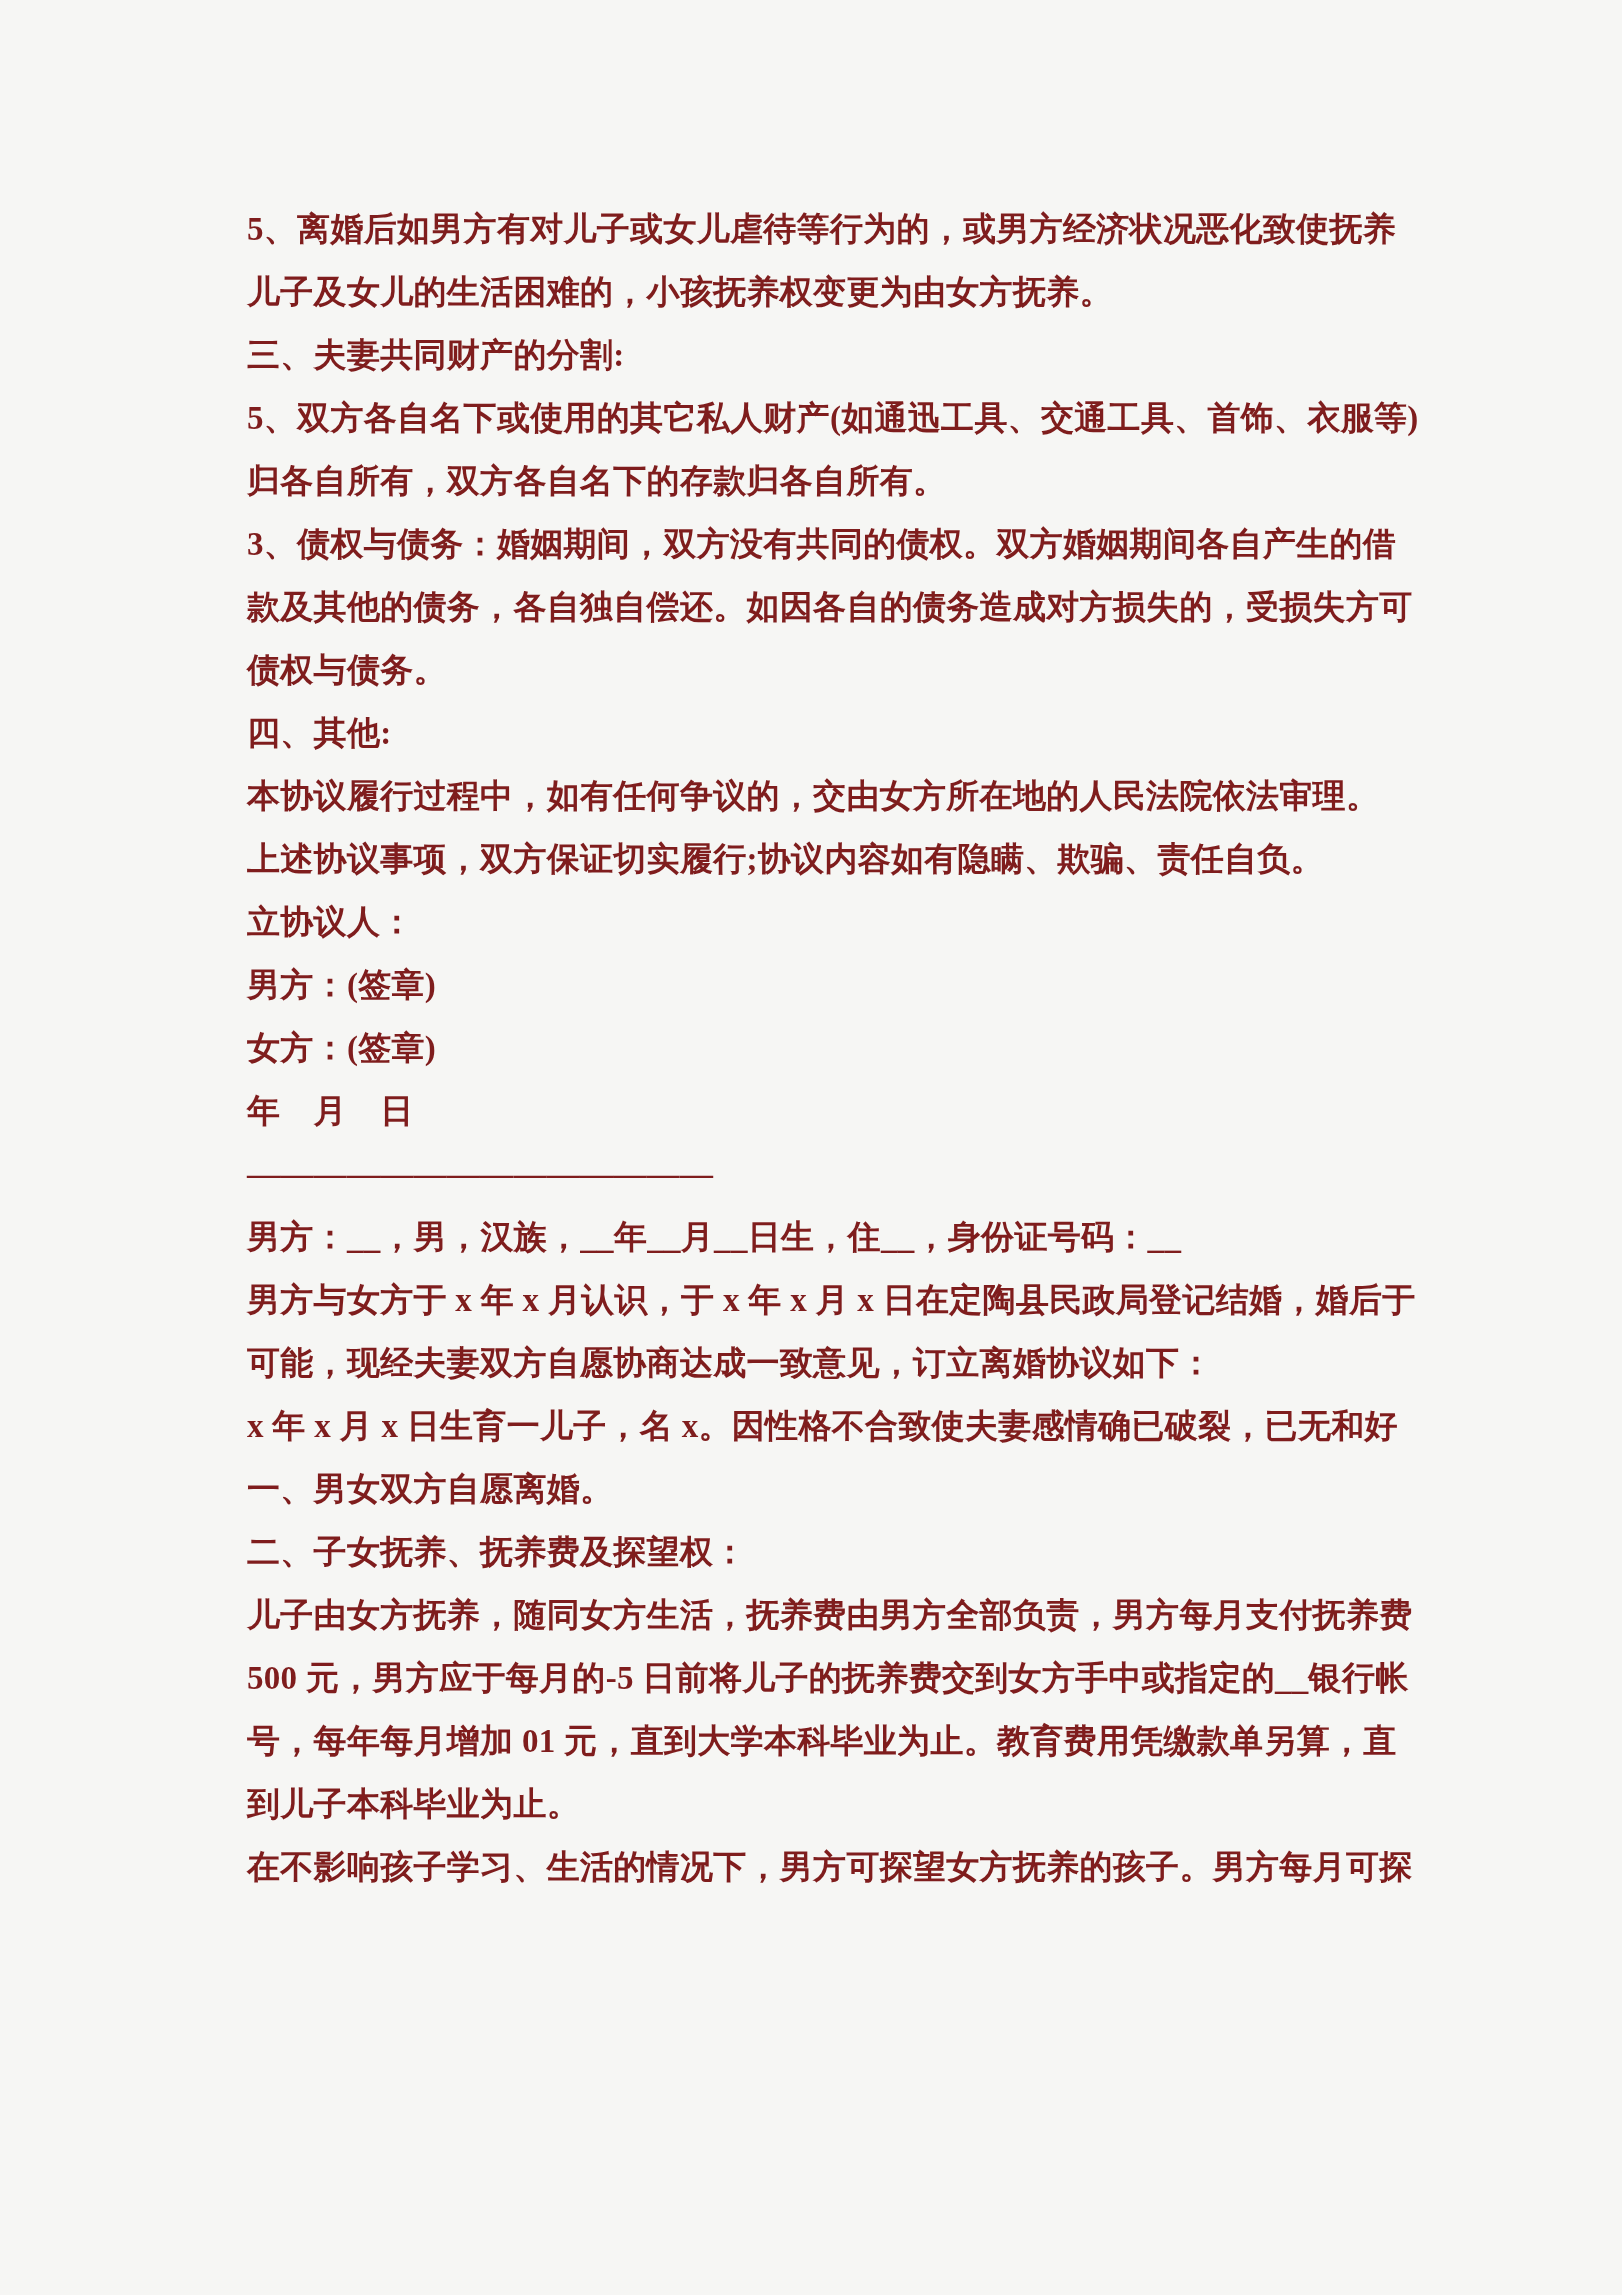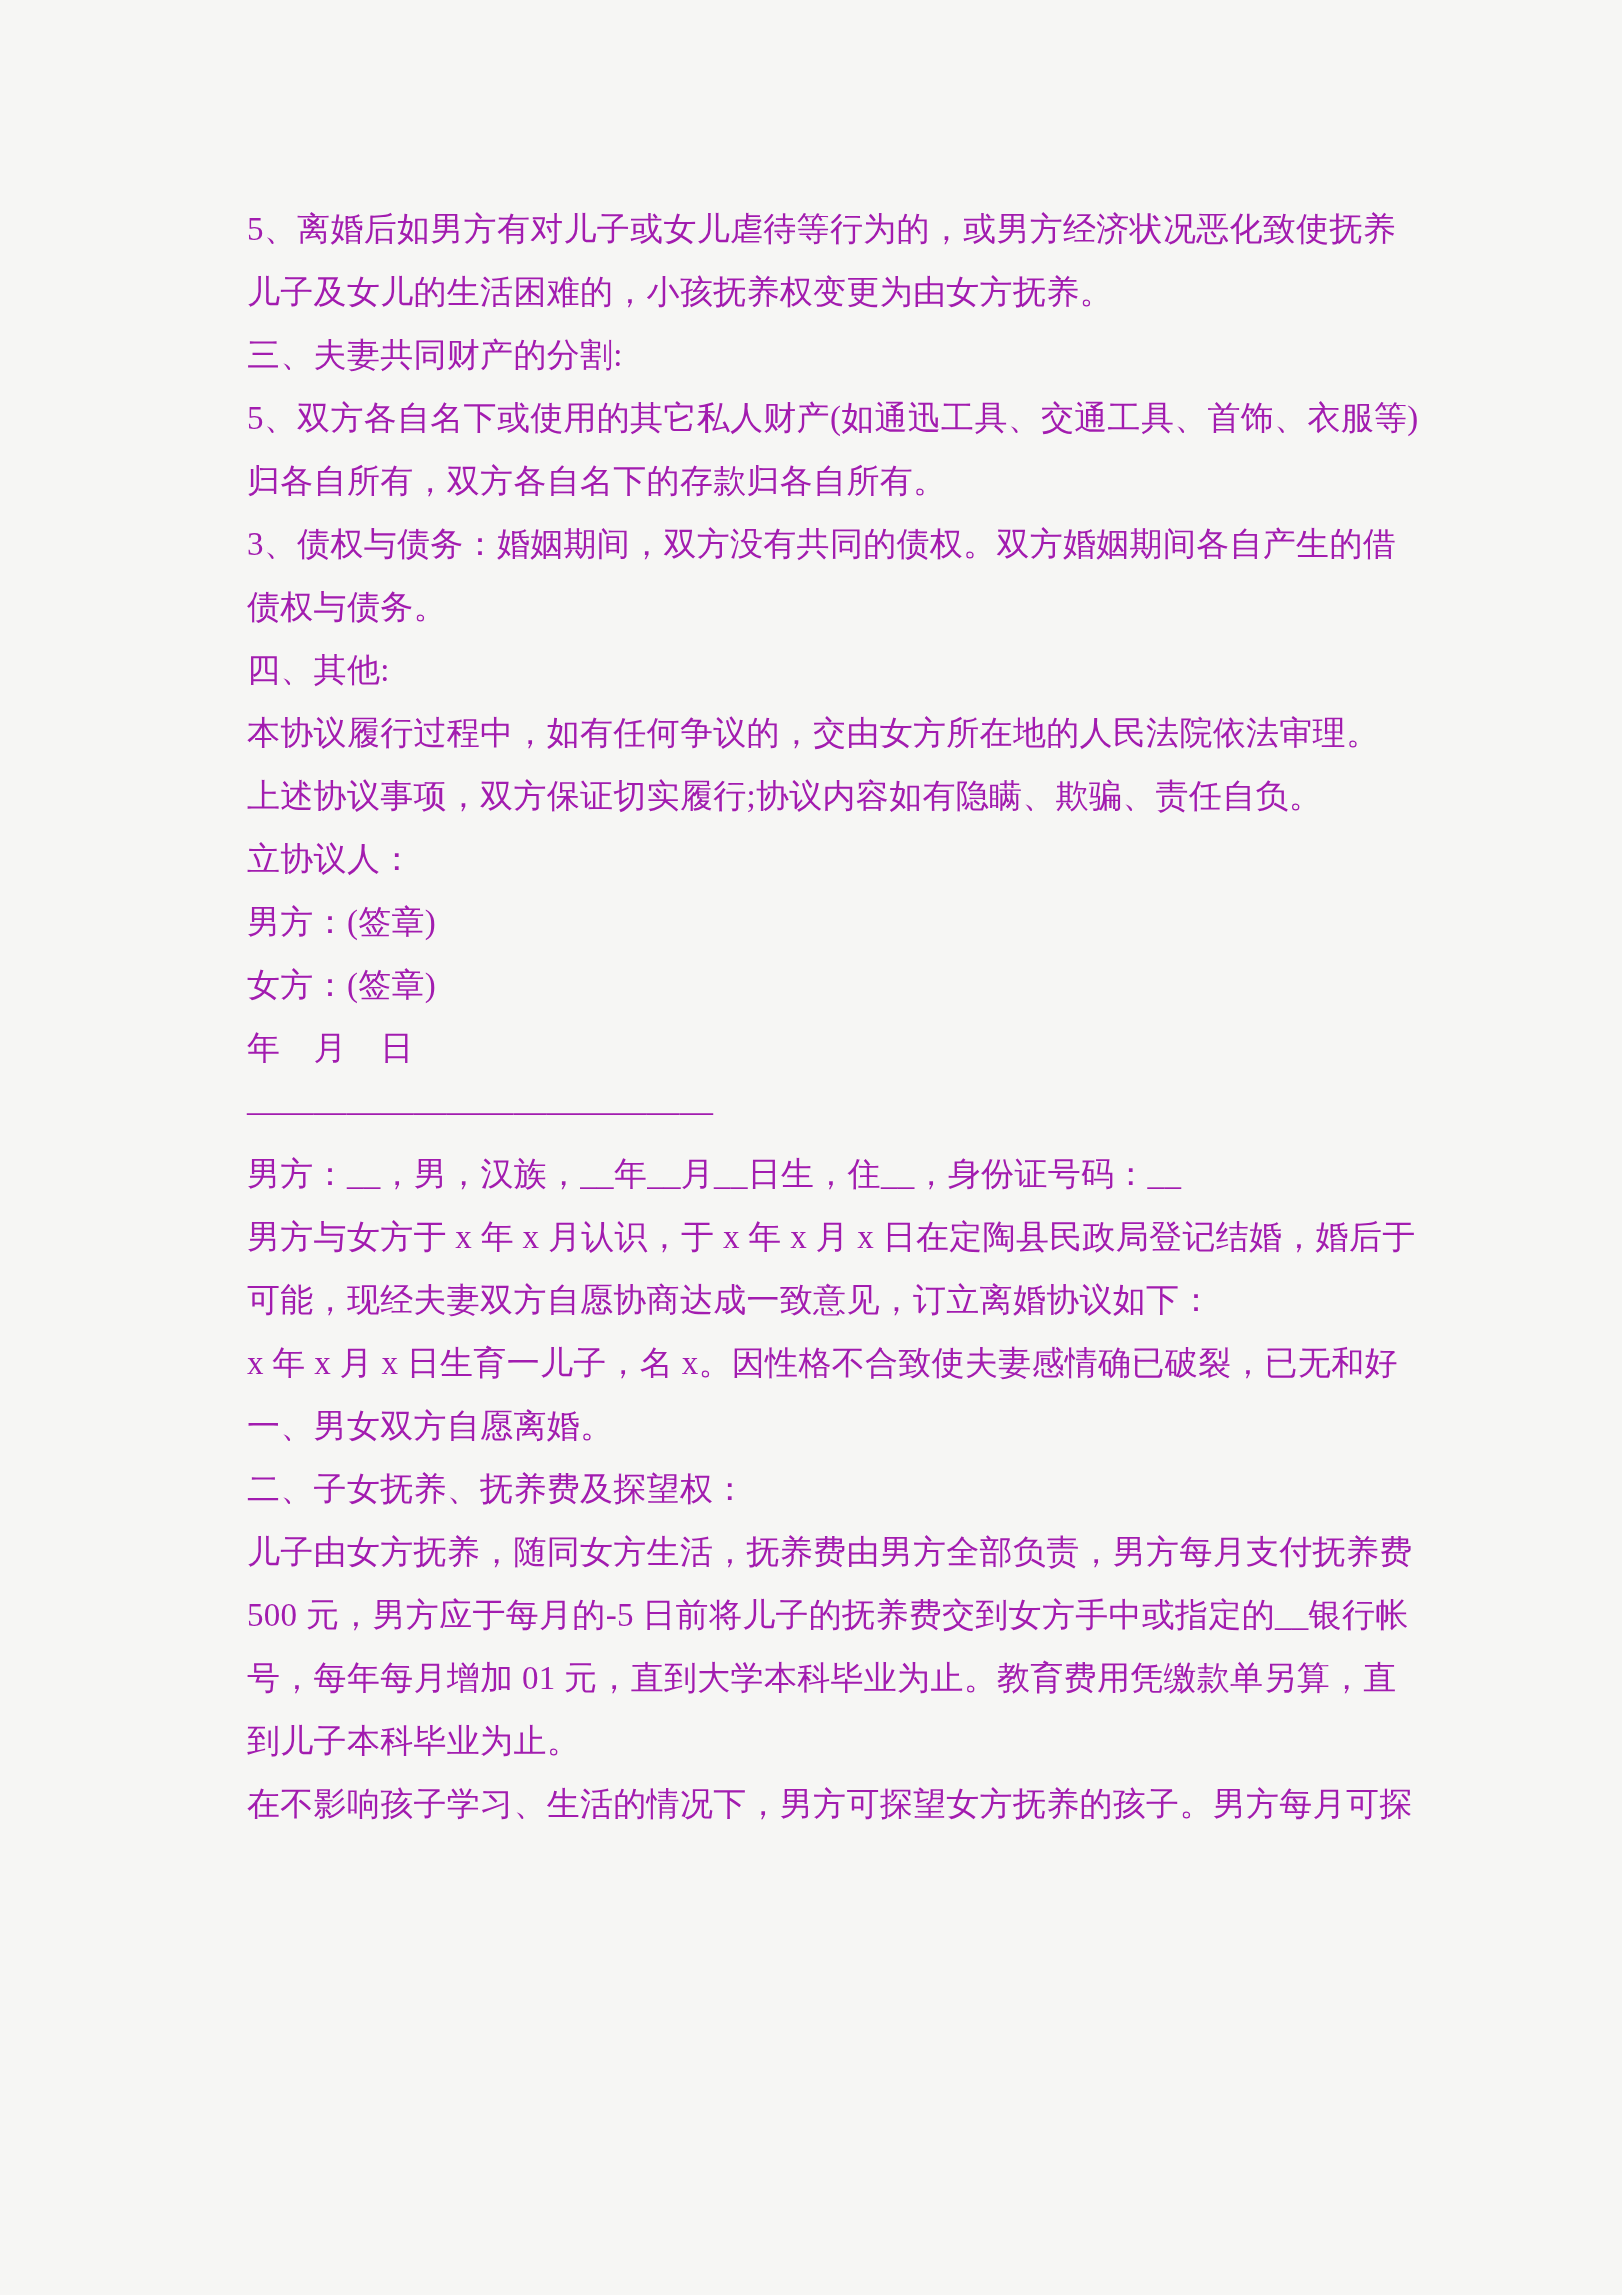--- a/index.html
+++ b/index.html
@@ -24,37 +24,38 @@
     position: absolute;
     left: 247px;
     top: 198px;
     width: 1152px;
   }
   .doc-line {
     margin: 0;
     padding: 0;
     font-size: 33px;
     line-height: 63px;
-    color: #a21caf;
+    color: #7f1d1d;
     white-space: pre;
     letter-spacing: 0.3px;
-    font-weight: normal;
+    font-weight: bold;
   }
 </style>
 </head>
 <body>
 
 <div class="page">
   <div class="content">
     <p class="doc-line">5、离婚后如男方有对儿子或女儿虐待等行为的，或男方经济状况恶化致使抚养</p>
     <p class="doc-line">儿子及女儿的生活困难的，小孩抚养权变更为由女方抚养。</p>
     <p class="doc-line">三、夫妻共同财产的分割:</p>
     <p class="doc-line">5、双方各自名下或使用的其它私人财产(如通迅工具、交通工具、首饰、衣服等)</p>
     <p class="doc-line">归各自所有，双方各自名下的存款归各自所有。</p>
     <p class="doc-line">3、债权与债务：婚姻期间，双方没有共同的债权。双方婚姻期间各自产生的借</p>
+    <p class="doc-line">款及其他的债务，各自独自偿还。如因各自的债务造成对方损失的，受损失方可</p>
     <p class="doc-line">债权与债务。</p>
     <p class="doc-line">四、其他:</p>
     <p class="doc-line">本协议履行过程中，如有任何争议的，交由女方所在地的人民法院依法审理。</p>
     <p class="doc-line">上述协议事项，双方保证切实履行;协议内容如有隐瞒、欺骗、责任自负。</p>
     <p class="doc-line">立协议人：</p>
     <p class="doc-line">男方：(签章)</p>
     <p class="doc-line">女方：(签章)</p>
     <p class="doc-line">年　月　日</p>
     <p class="doc-line">——————————————</p>
     <p class="doc-line">男方：__，男，汉族，__年__月__日生，住__，身份证号码：__</p>

